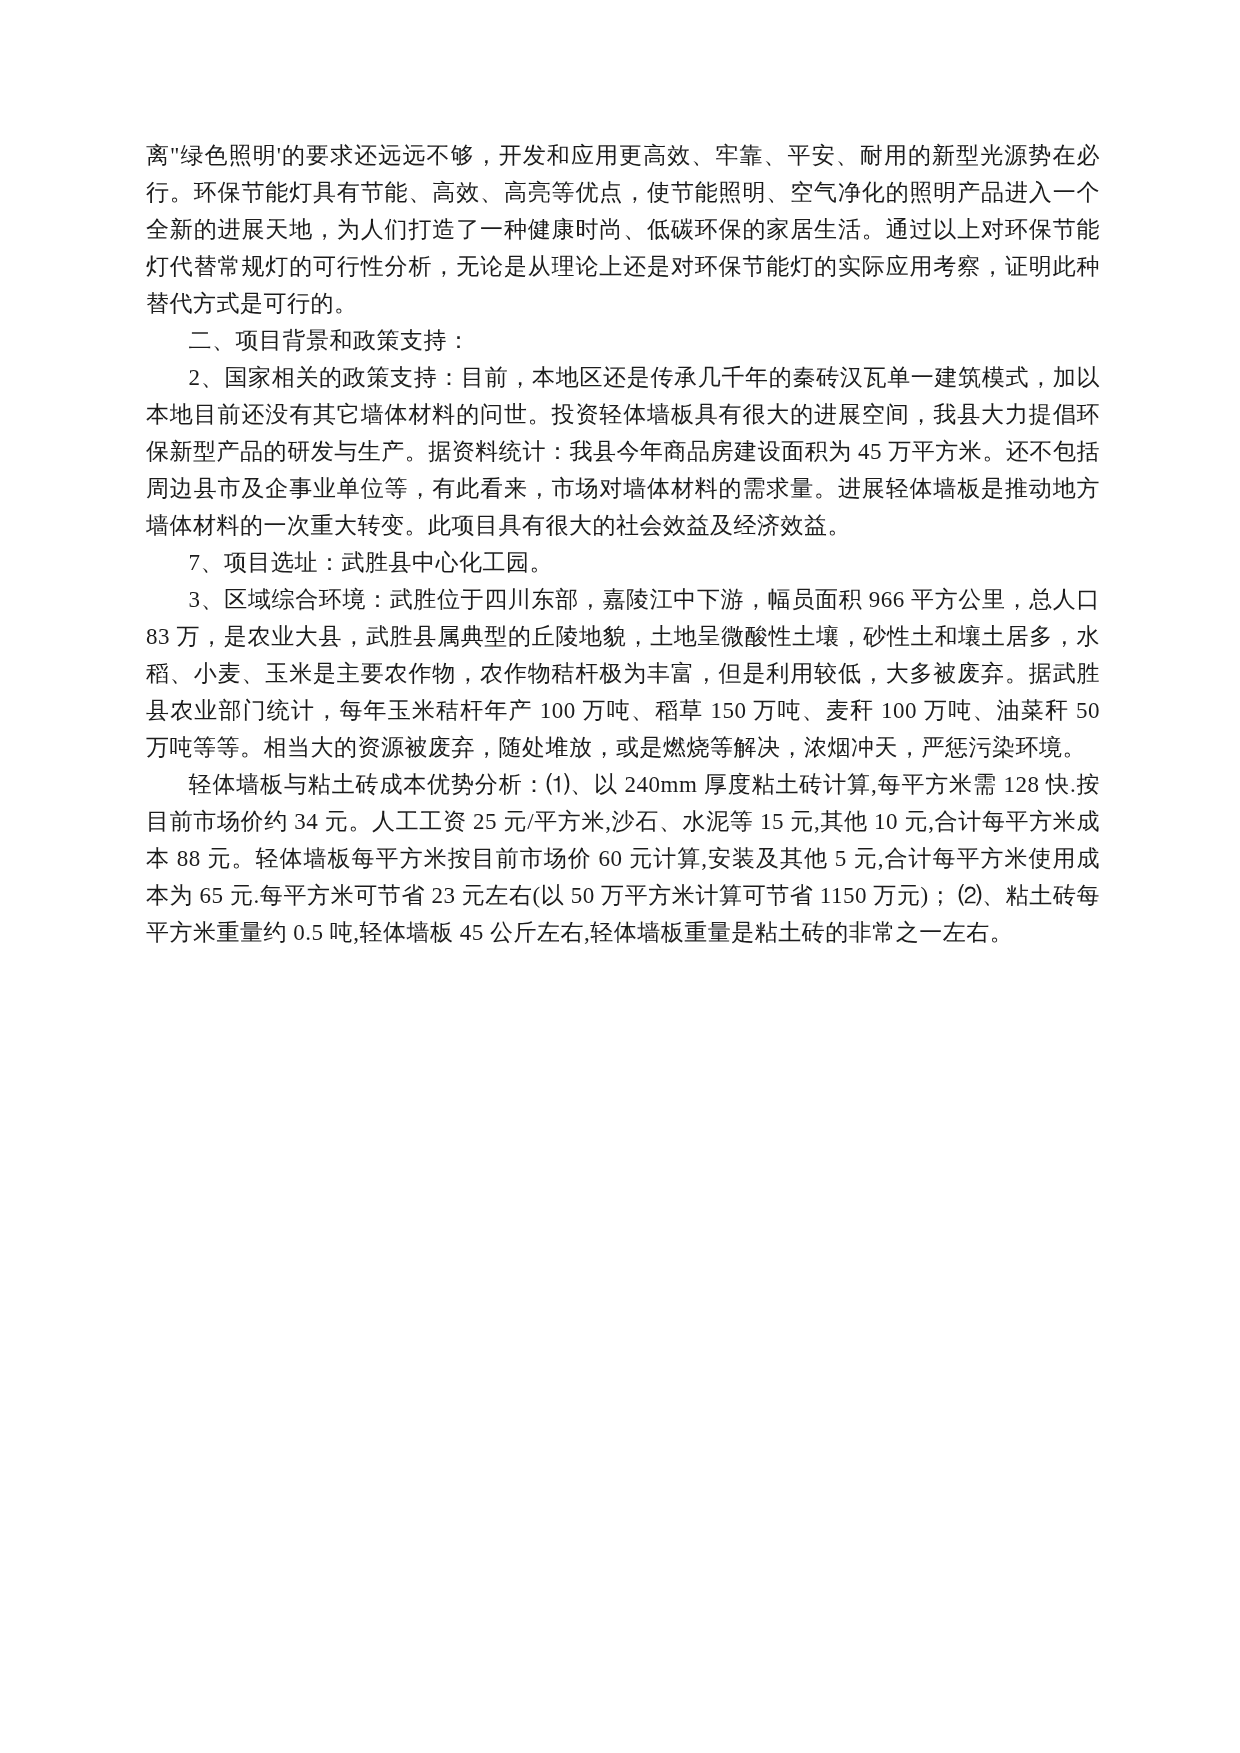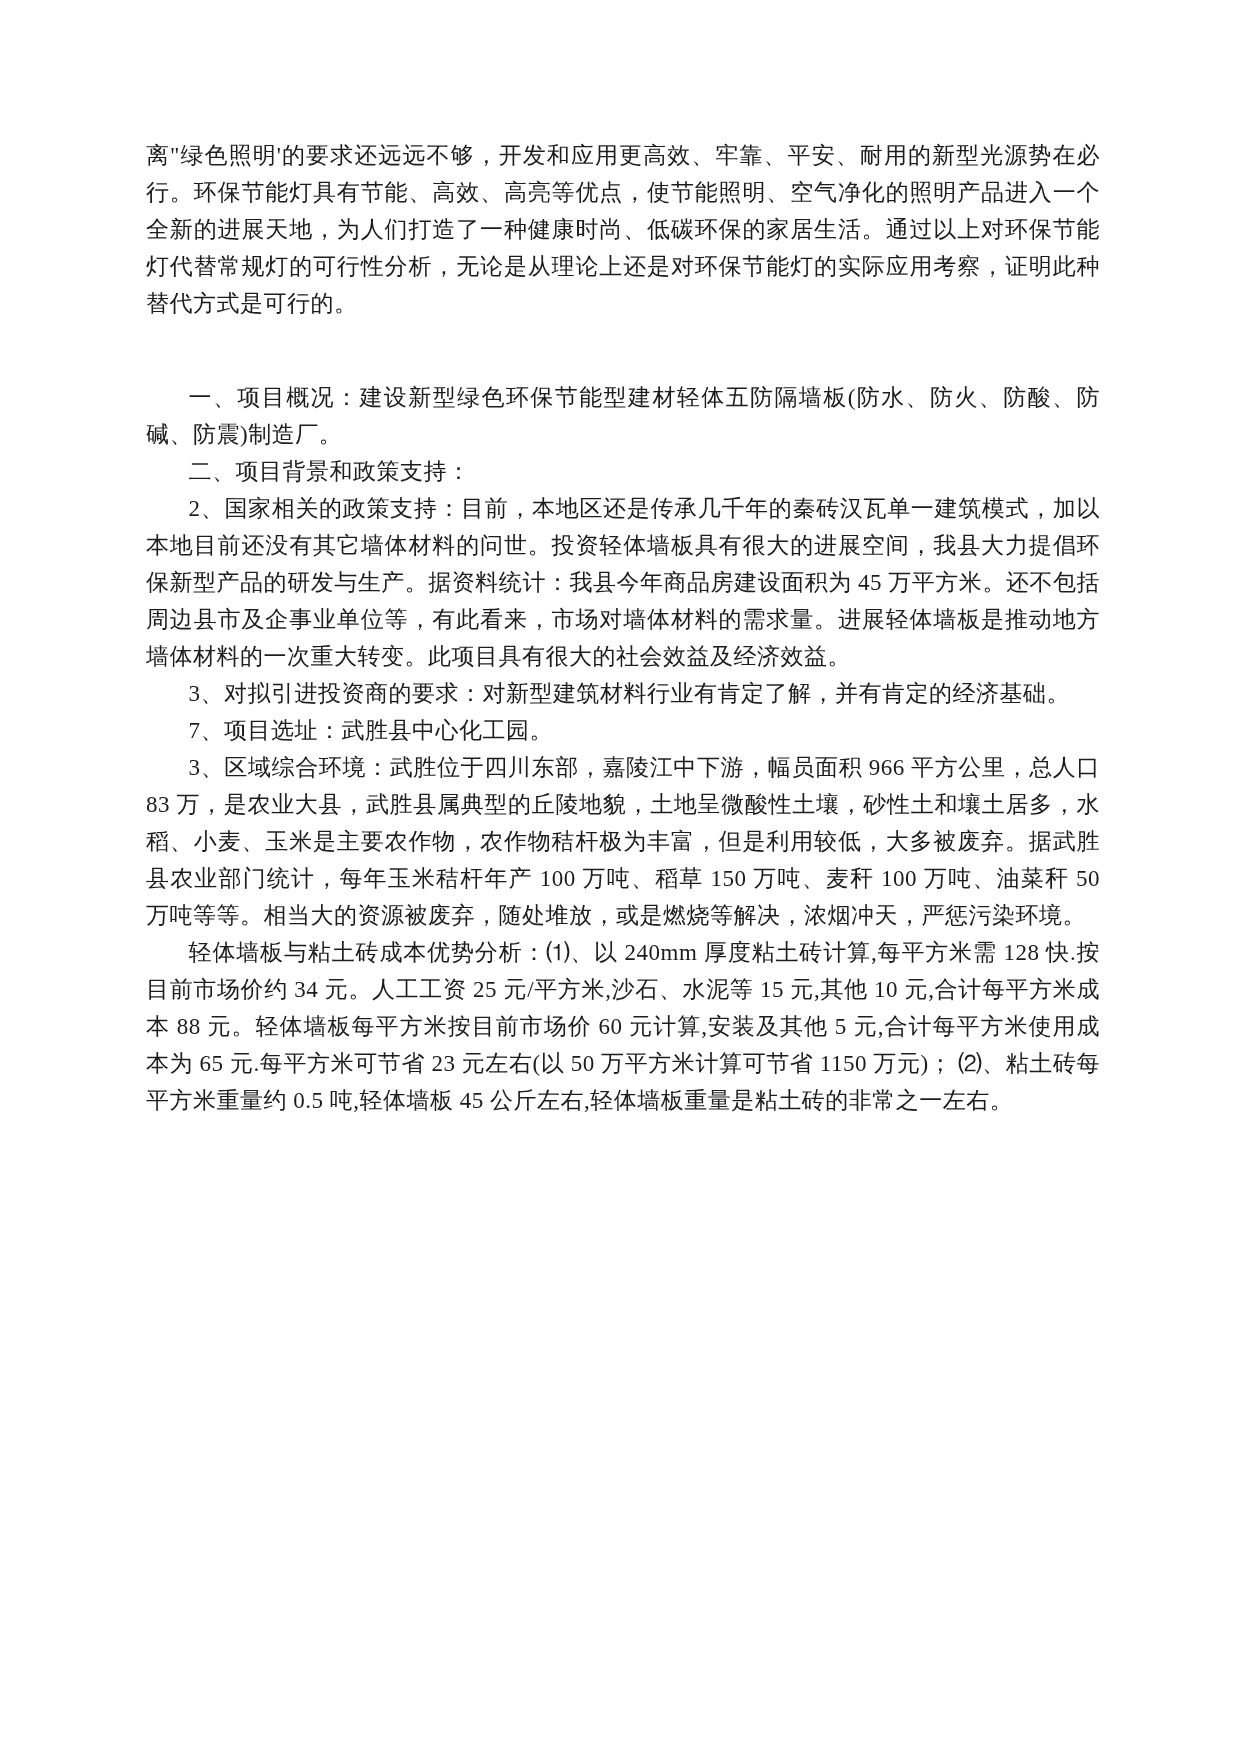--- a/index.html
+++ b/index.html
@@ -34,28 +34,26 @@
   .gap-before {
     margin-top: 57px !important;
   }
 </style>
 </head>
 <body>
 
 <div class="page">
   <p>离"绿色照明'的要求还远远不够，开发和应用更高效、牢靠、平安、耐用的新型光源势在必行。环保节能灯具有节能、高效、高亮等优点，使节能照明、空气净化的照明产品进入一个全新的进展天地，为人们打造了一种健康时尚、低碳环保的家居生活。通过以上对环保节能灯代替常规灯的可行性分析，无论是从理论上还是对环保节能灯的实际应用考察，证明此种替代方式是可行的。</p>
 
-  <p class="indent gap-before">一、项目概况：建设新型绿色环保节能型建材轻体五防隔墙板(防水、防火、防酸、防碱、防震)制造厂。</p>
 
   <p class="indent">二、项目背景和政策支持：</p>
 
 
   <p class="indent">2、国家相关的政策支持：目前，本地区还是传承几千年的秦砖汉瓦单一建筑模式，加以本地目前还没有其它墙体材料的问世。投资轻体墙板具有很大的进展空间，我县大力提倡环保新型产品的研发与生产。据资料统计：我县今年商品房建设面积为 45 万平方米。还不包括周边县市及企事业单位等，有此看来，市场对墙体材料的需求量。进展轻体墙板是推动地方墙体材料的一次重大转变。此项目具有很大的社会效益及经济效益。</p>
 
-  <p class="indent">3、对拟引进投资商的要求：对新型建筑材料行业有肯定了解，并有肯定的经济基础。</p>
 
 
 
   <p class="indent">7、项目选址：武胜县中心化工园。</p>
 
   <p class="indent">3、区域综合环境：武胜位于四川东部，嘉陵江中下游，幅员面积 966 平方公里，总人口 83 万，是农业大县，武胜县属典型的丘陵地貌，土地呈微酸性土壤，砂性土和壤土居多，水稻、小麦、玉米是主要农作物，农作物秸杆极为丰富，但是利用较低，大多被废弃。据武胜县农业部门统计，每年玉米秸杆年产 100 万吨、稻草 150 万吨、麦秆 100 万吨、油菜秆 50 万吨等等。相当大的资源被废弃，随处堆放，或是燃烧等解决，浓烟冲天，严惩污染环境。</p>
 
 
 
   <p class="indent">轻体墙板与粘土砖成本优势分析：⑴、以 240mm 厚度粘土砖计算,每平方米需 128 快.按目前市场价约 34 元。人工工资 25 元/平方米,沙石、水泥等 15 元,其他 10 元,合计每平方米成本 88 元。轻体墙板每平方米按目前市场价 60 元计算,安装及其他 5 元,合计每平方米使用成本为 65 元.每平方米可节省 23 元左右(以 50 万平方米计算可节省 1150 万元)； ⑵、粘土砖每平方米重量约 0.5 吨,轻体墙板 45 公斤左右,轻体墙板重量是粘土砖的非常之一左右。</p>

